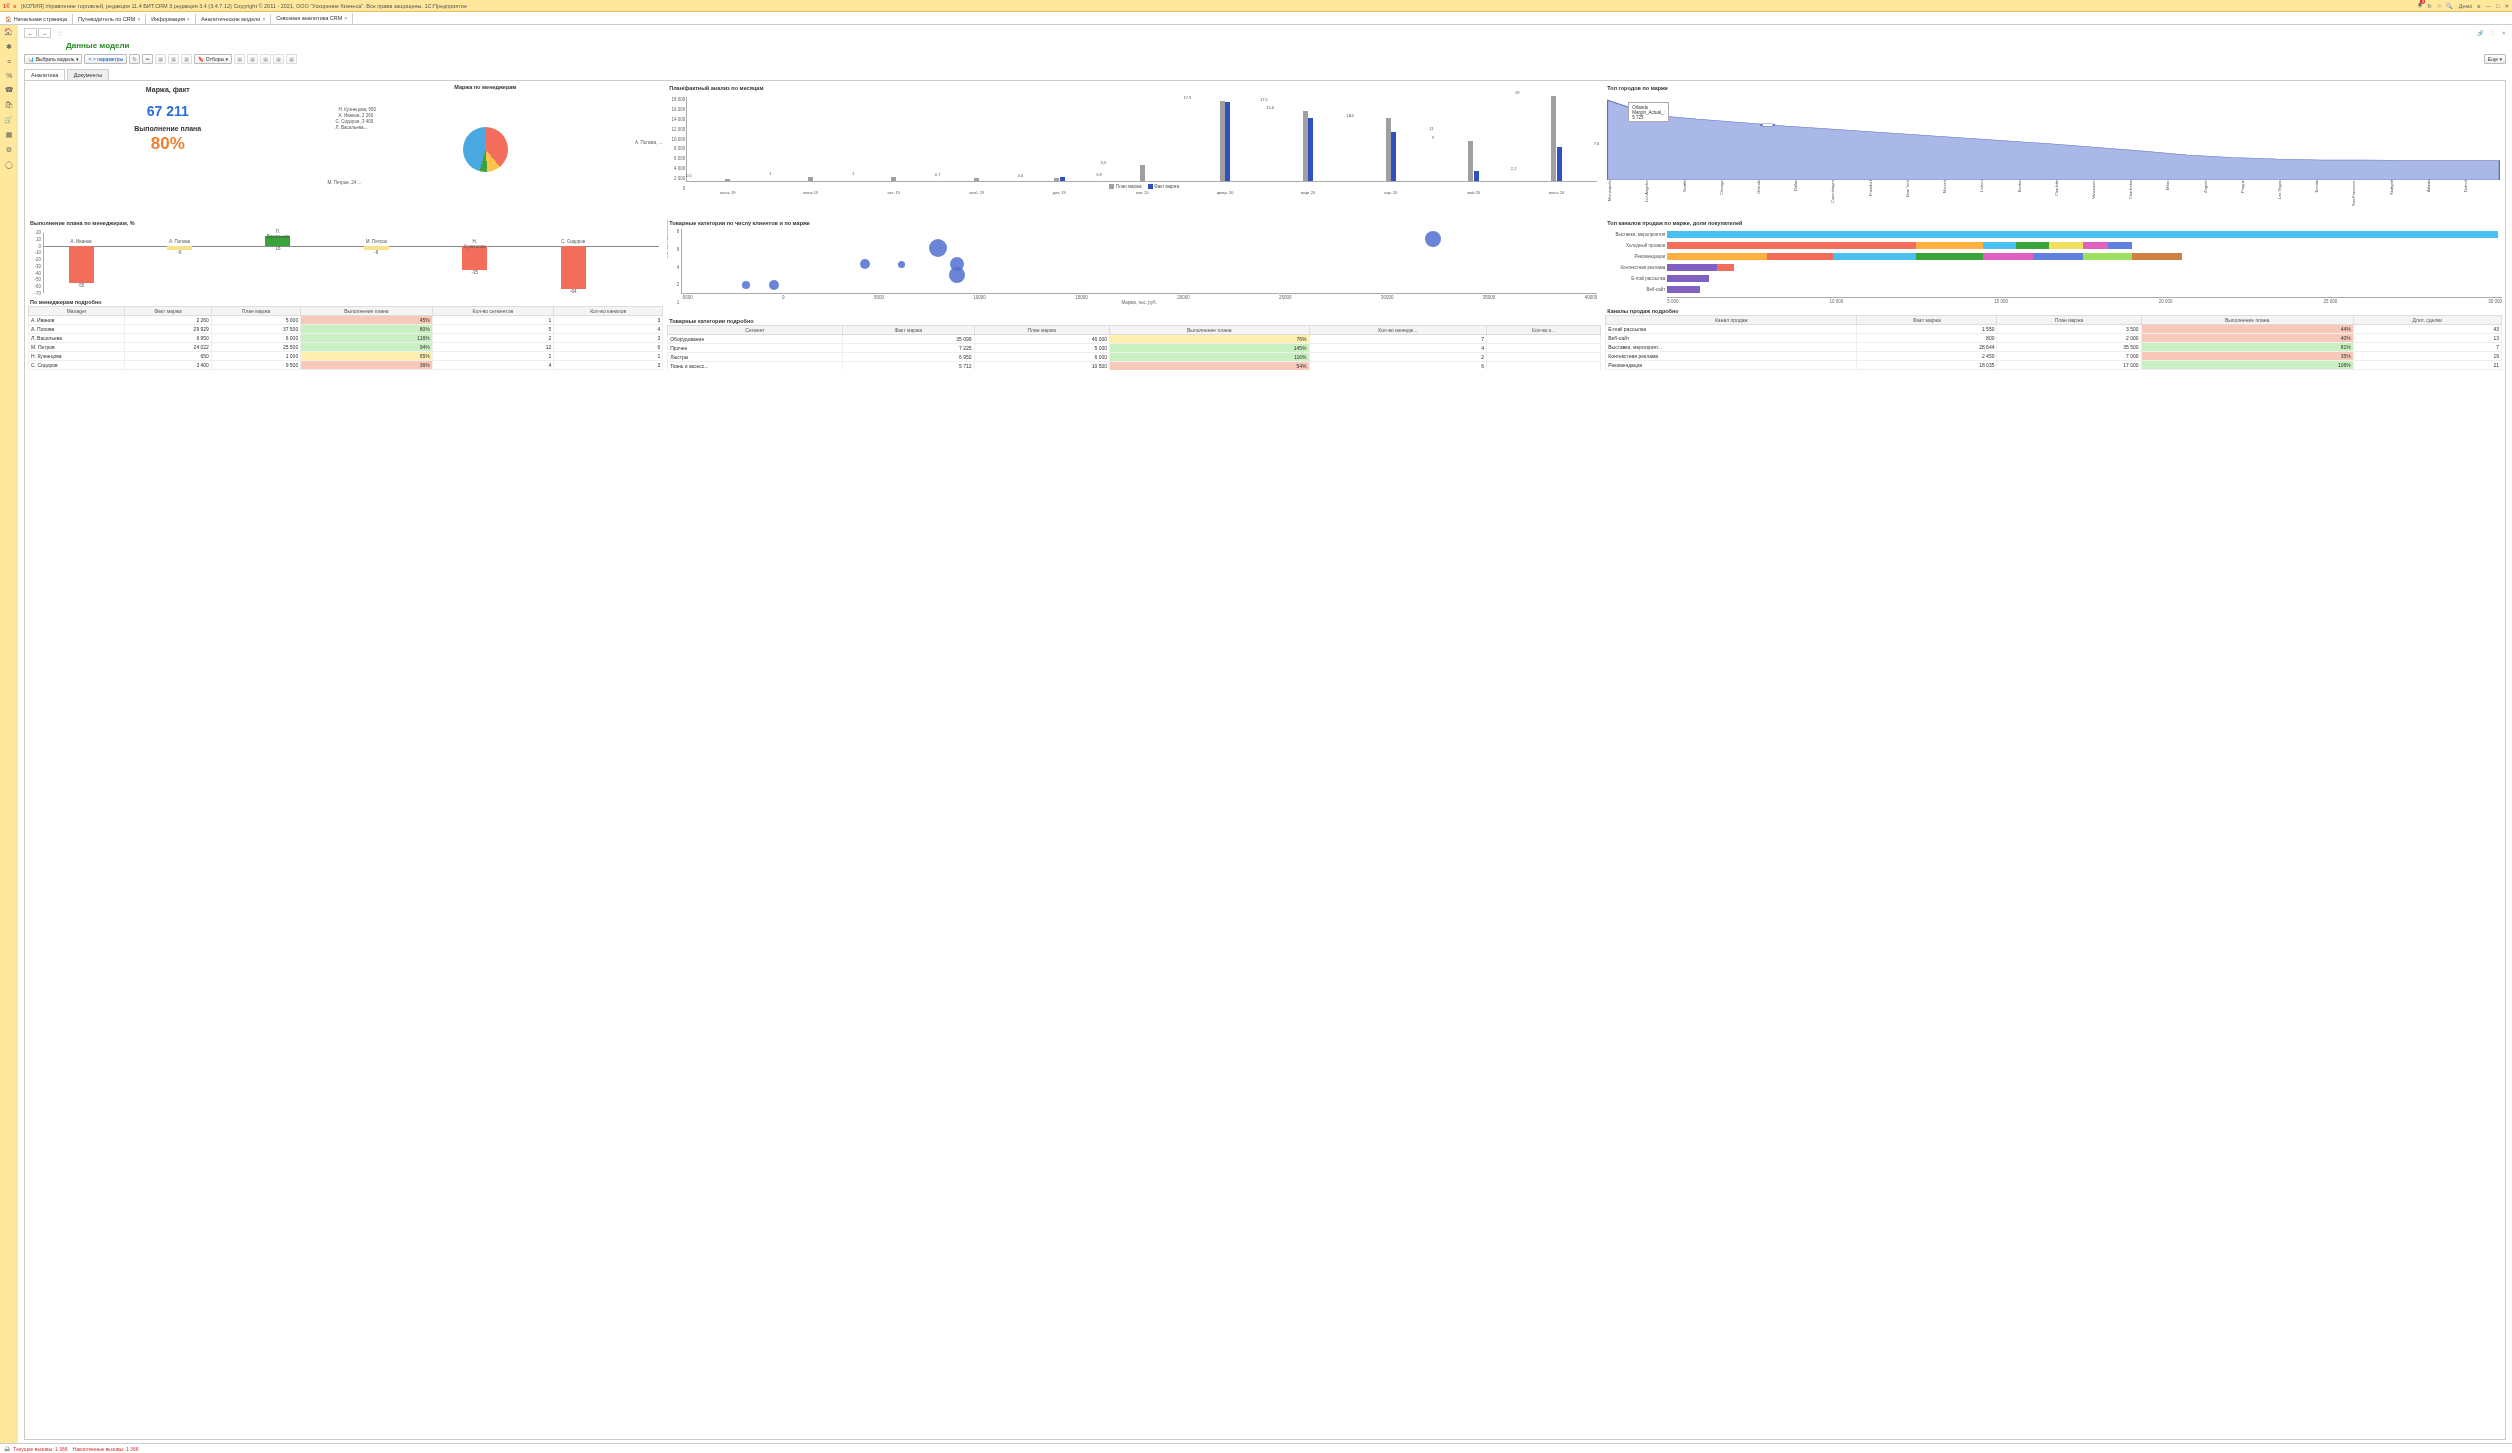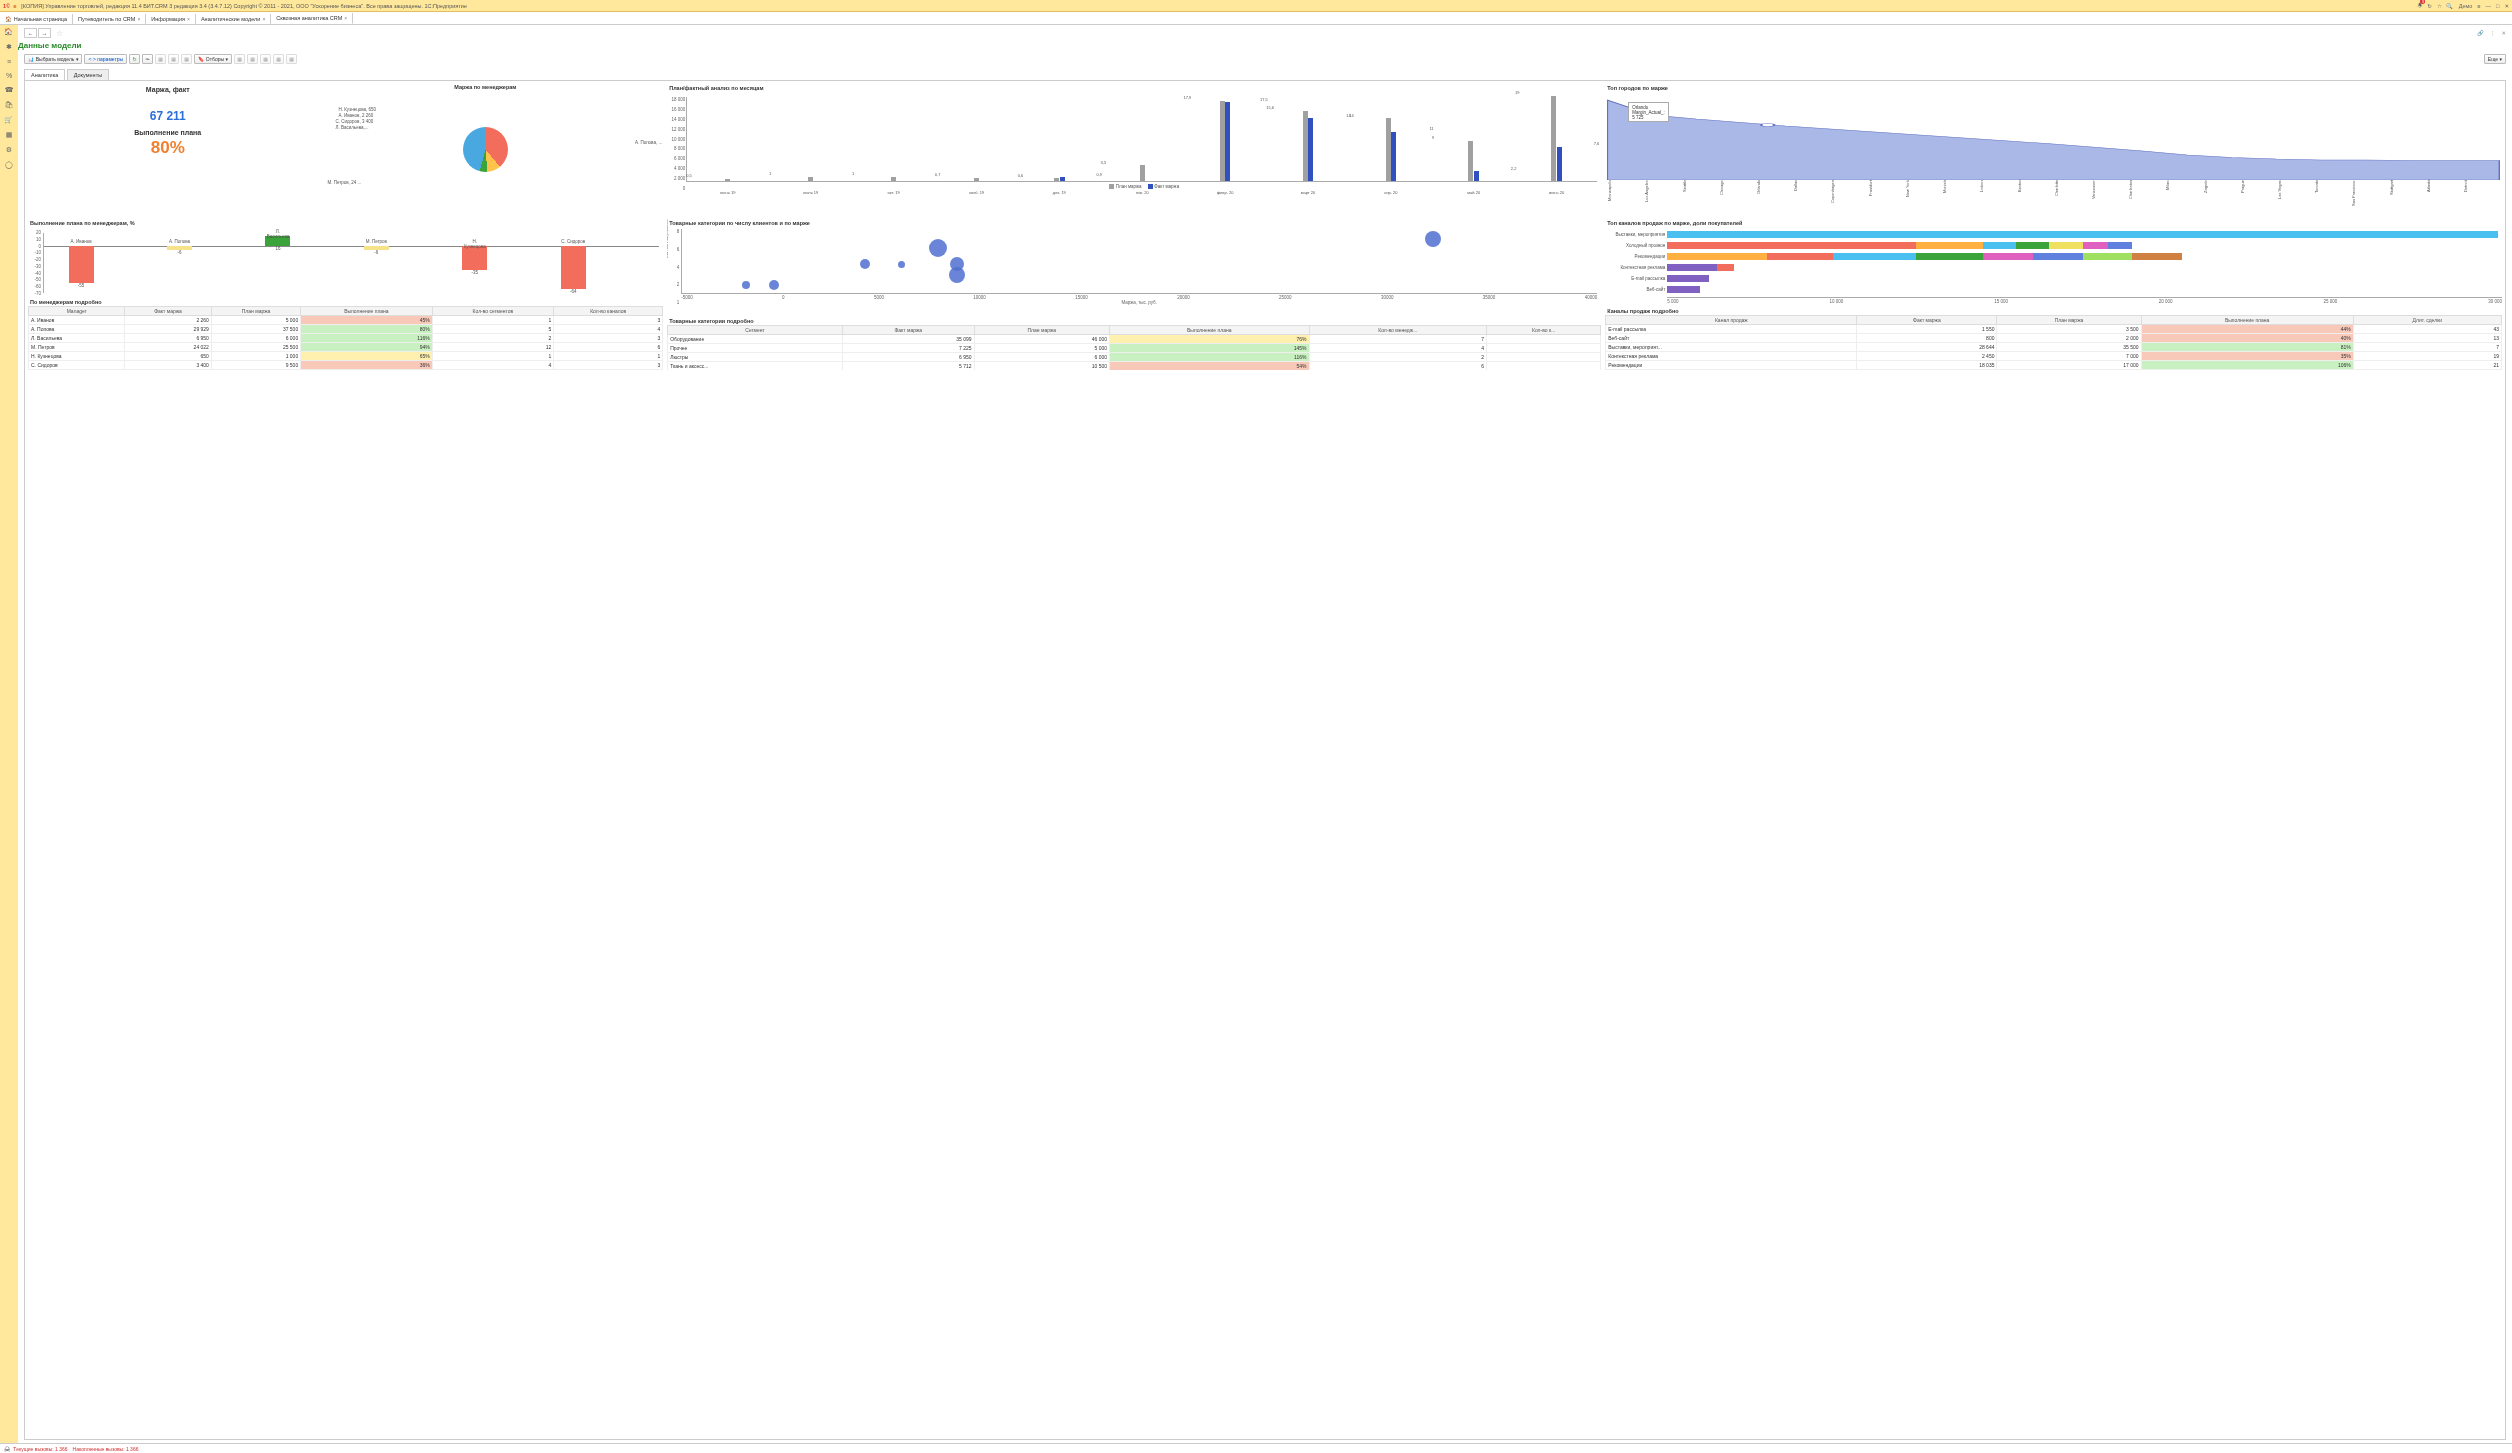--- a/index.html
+++ b/index.html
@@ -19,36 +19,36 @@
 .tabbar .tab .close { color: #888; margin-left: 2px; font-size: 5px; }
 .layout { display: flex; height: calc(100vh - 35px); }
 .sidebar { width: 18px; background: #ffe89c; display: flex; flex-direction: column; align-items: center; padding-top: 3px; gap: 7px; }
 .sidebar .sicon { color: #666; font-size: 7px; cursor: pointer; }
 .main { flex: 1; background: #fff; display: flex; flex-direction: column; overflow: hidden; }
 .mainhead { padding: 3px 6px; display: flex; align-items: center; gap: 5px; }
 .mainhead .navbtns { display: flex; gap: 1px; }
 .mainhead .navbtn { border: 0.5px solid #ccc; background: #fff; width: 13px; height: 10px; display: flex; align-items: center; justify-content: center; cursor: pointer; }
 .mainhead .star { color: #ccc; font-size: 8px; }
 .mainhead .winctrls { margin-left: auto; display: flex; gap: 6px; color: #999; }
-.pagetitle { color: #2a8a2a; font-size: 8px; font-weight: bold; padding: 0 0 3px; }
+.pagetitle { color: #2a8a2a; font-size: 8px; font-weight: bold; padding: 0 16px 3px; margin-left: 32px; }
 .toolbar { display: flex; align-items: center; gap: 2px; padding: 1px 6px 3px; }
 .tbtn { border: 0.5px solid #bbb; background: linear-gradient(#fff,#eee); padding: 1px 3px; font-size: 5px; cursor: pointer; border-radius: 1px; display: flex; align-items: center; gap: 1.5px; }
 .tbtn.icon { width: 11px; height: 10px; justify-content: center; padding: 0; }
 .tbtn.disabled { opacity: 0.5; }
 .toolbar .right { margin-left: auto; }
 .innertabs { margin: 2px 6px 0; }
 .innertabs .itab { display: inline-block; padding: 2px 6px; border: 0.5px solid #ccc; border-bottom: none; background: #eee; cursor: pointer; font-size: 5.5px; }
 .innertabs .itab.active { background: #fff; }
 .dashboard { margin: 0 6px 3px; border: 0.5px solid #ccc; flex: 1; overflow: auto; padding: 3px; display: grid; grid-template-columns: 0.85fr 1.25fr 1.2fr; grid-template-rows: 131px 151px; gap: 4px; }
 .panel { background: #fff; display: flex; flex-direction: column; overflow: hidden; }
 .ptitle { font-size: 5.5px; font-weight: bold; padding: 1px 2px; }
 .kpisplit { display: flex; height: 100%; }
 .kpileft { width: 44%; text-align: center; padding-top: 2px; }
 .kpileft .lab { font-size: 7px; font-weight: bold; color: #333; }
-.kpileft .big1 { font-size: 12px; font-weight: bold; color: #2c6fd8; margin-top: 16px; }
+.kpileft .big1 { font-size: 14px; font-weight: bold; color: #2c6fd8; margin-top: 10px; }
 .kpileft .big2 { font-size: 17px; font-weight: bold; color: #f08030; margin-top: 2px; }
 .kpiright { flex: 1; display: flex; align-items: center; justify-content: center; position: relative; }
 .pie { width: 45px; height: 45px; border-radius: 50%; background: conic-gradient(#f26d5b 0 140deg,#ffc24b 140deg 175deg,#3aa33a 175deg 195deg,#4aa8e0 195deg 360deg); }
 .pielabel { position: absolute; font-size: 4.5px; color: #555; }
 .barchart { flex: 1; position: relative; padding: 5px 4px 15px 19px; }
 .baraxis { position: absolute; left: 0; top: 5px; bottom: 24px; width: 18px; display: flex; flex-direction: column; justify-content: space-between; text-align: right; font-size: 4.5px; color: #666; }
 .barsarea { position: relative; height: 85px; display: flex; align-items: flex-end; gap: 1.5px; border-left: 0.5px solid #aaa; border-bottom: 0.5px solid #aaa; }
 .bargroup { flex: 1; display: flex; align-items: flex-end; justify-content: center; gap: 0.5px; position: relative; }
 .bar { width: 5px; }
 .bar.plan { background: #a0a0a0; }

